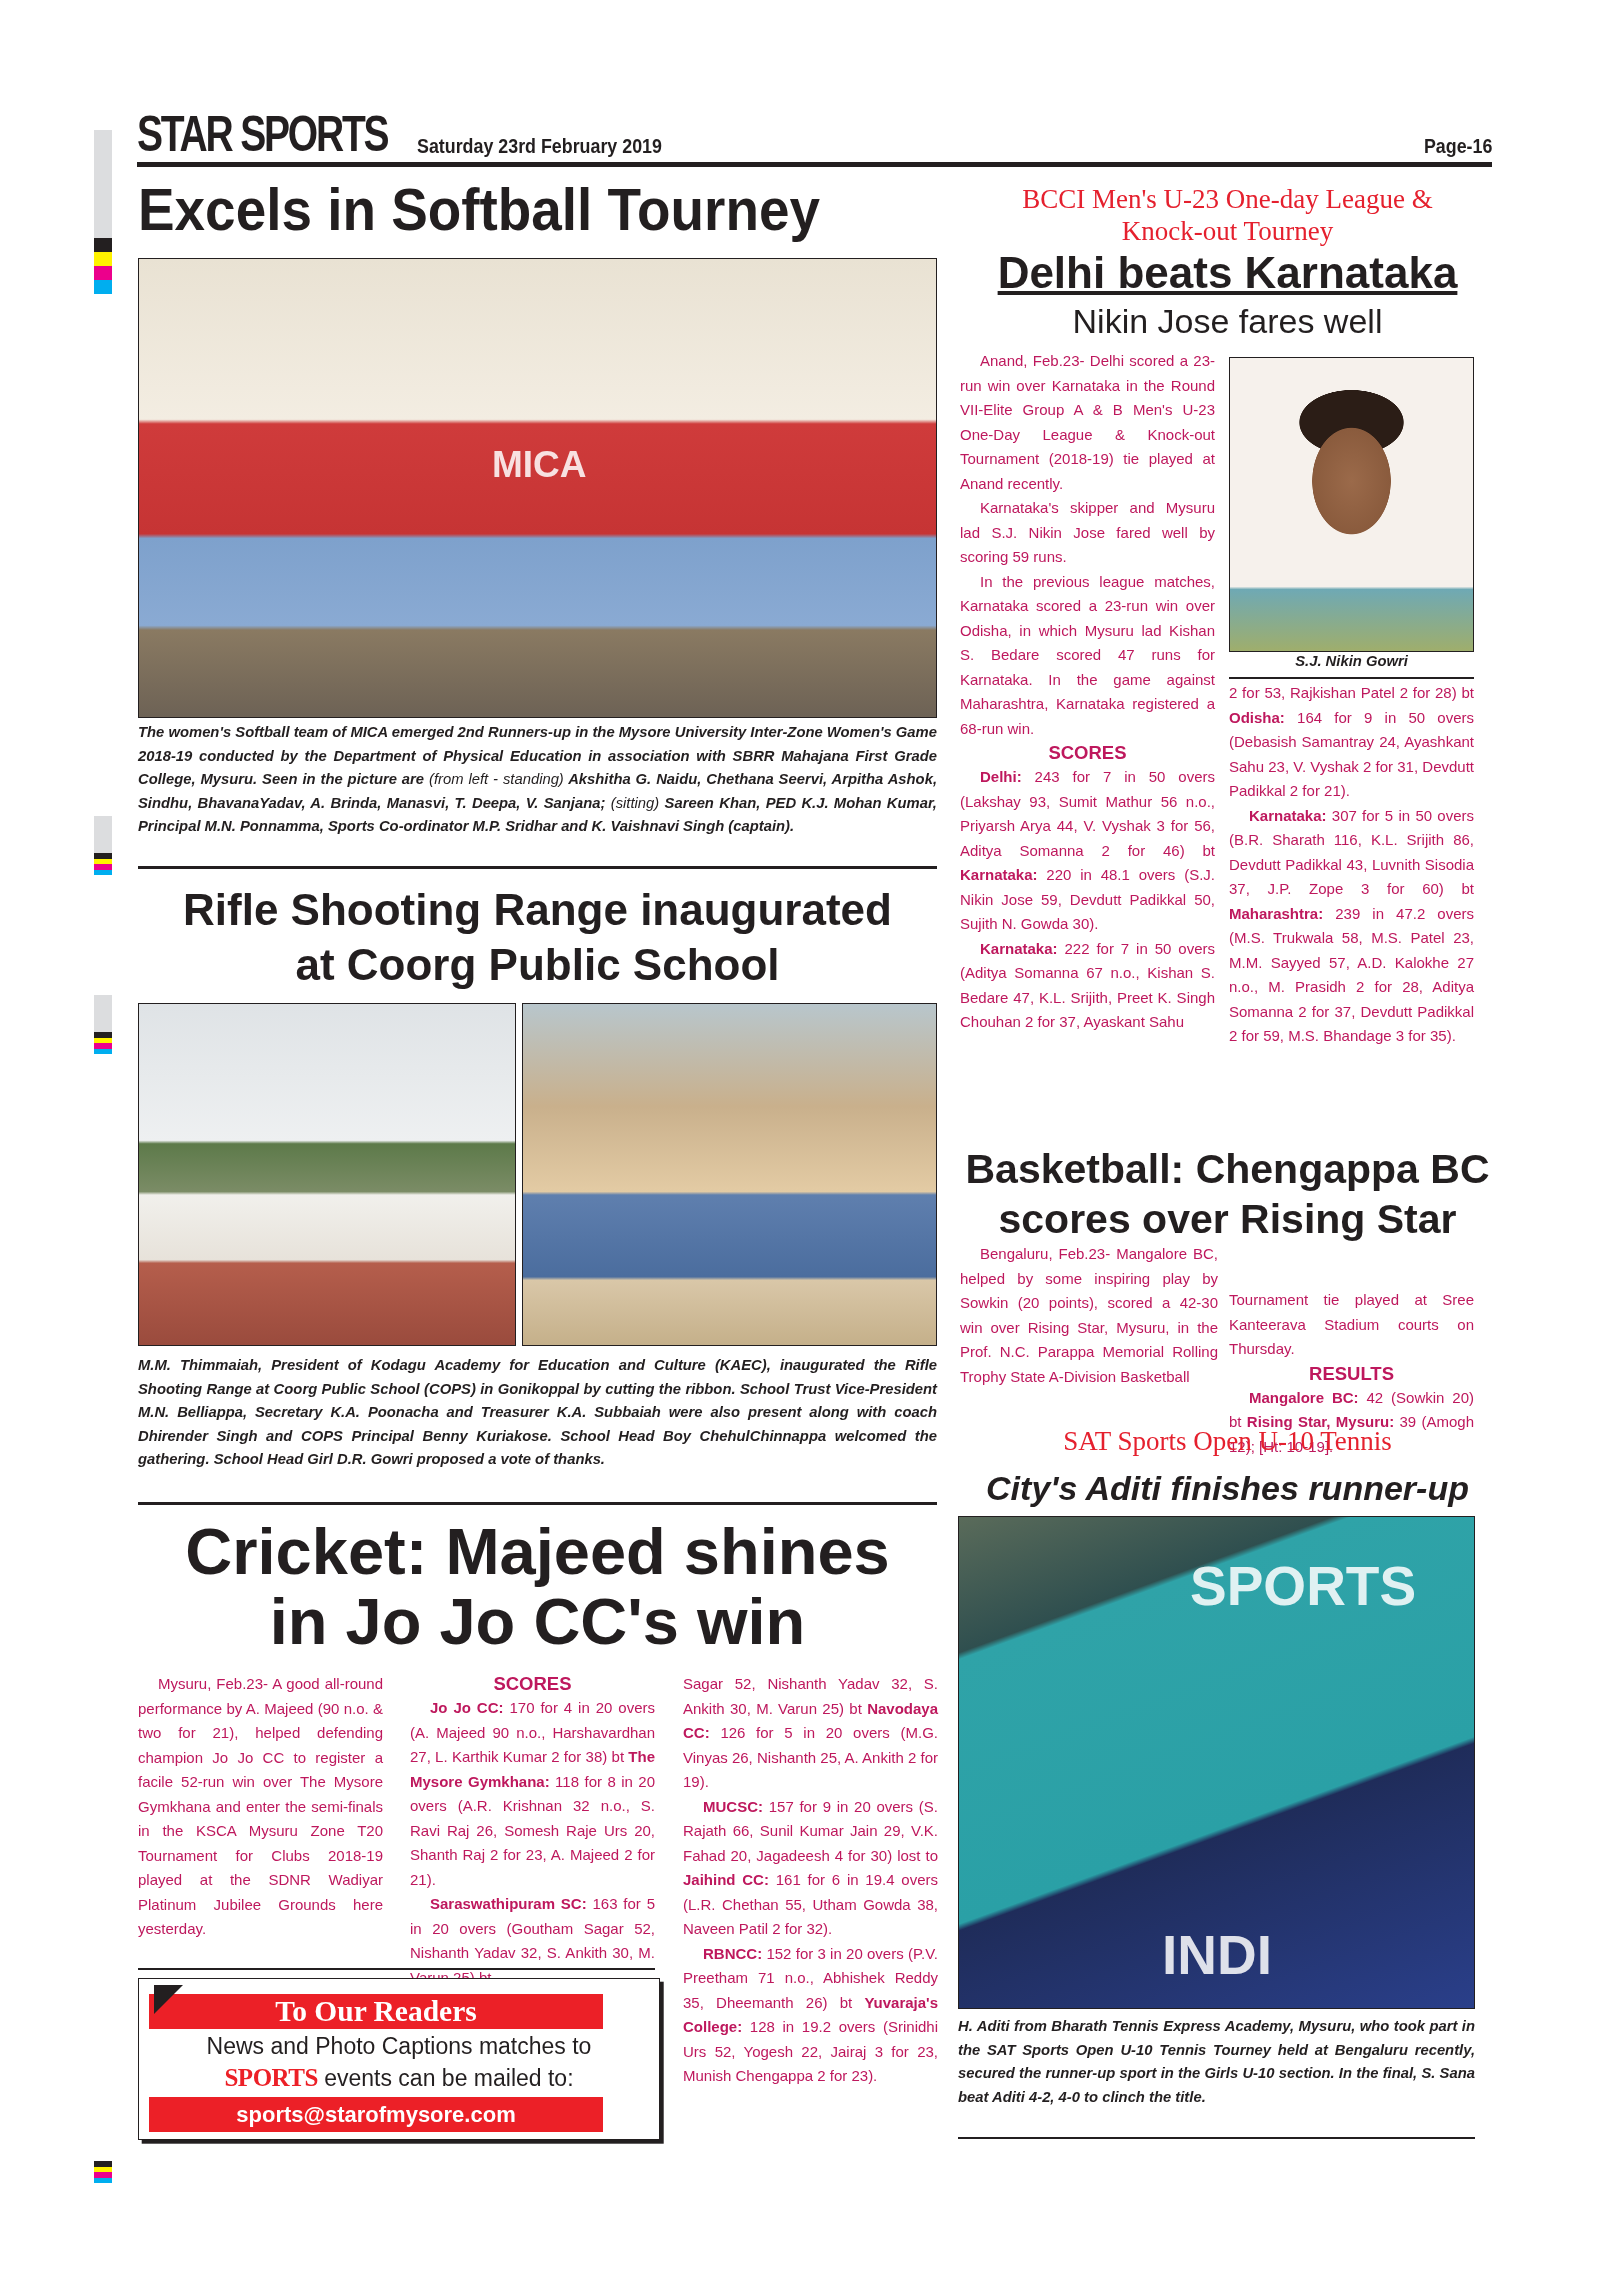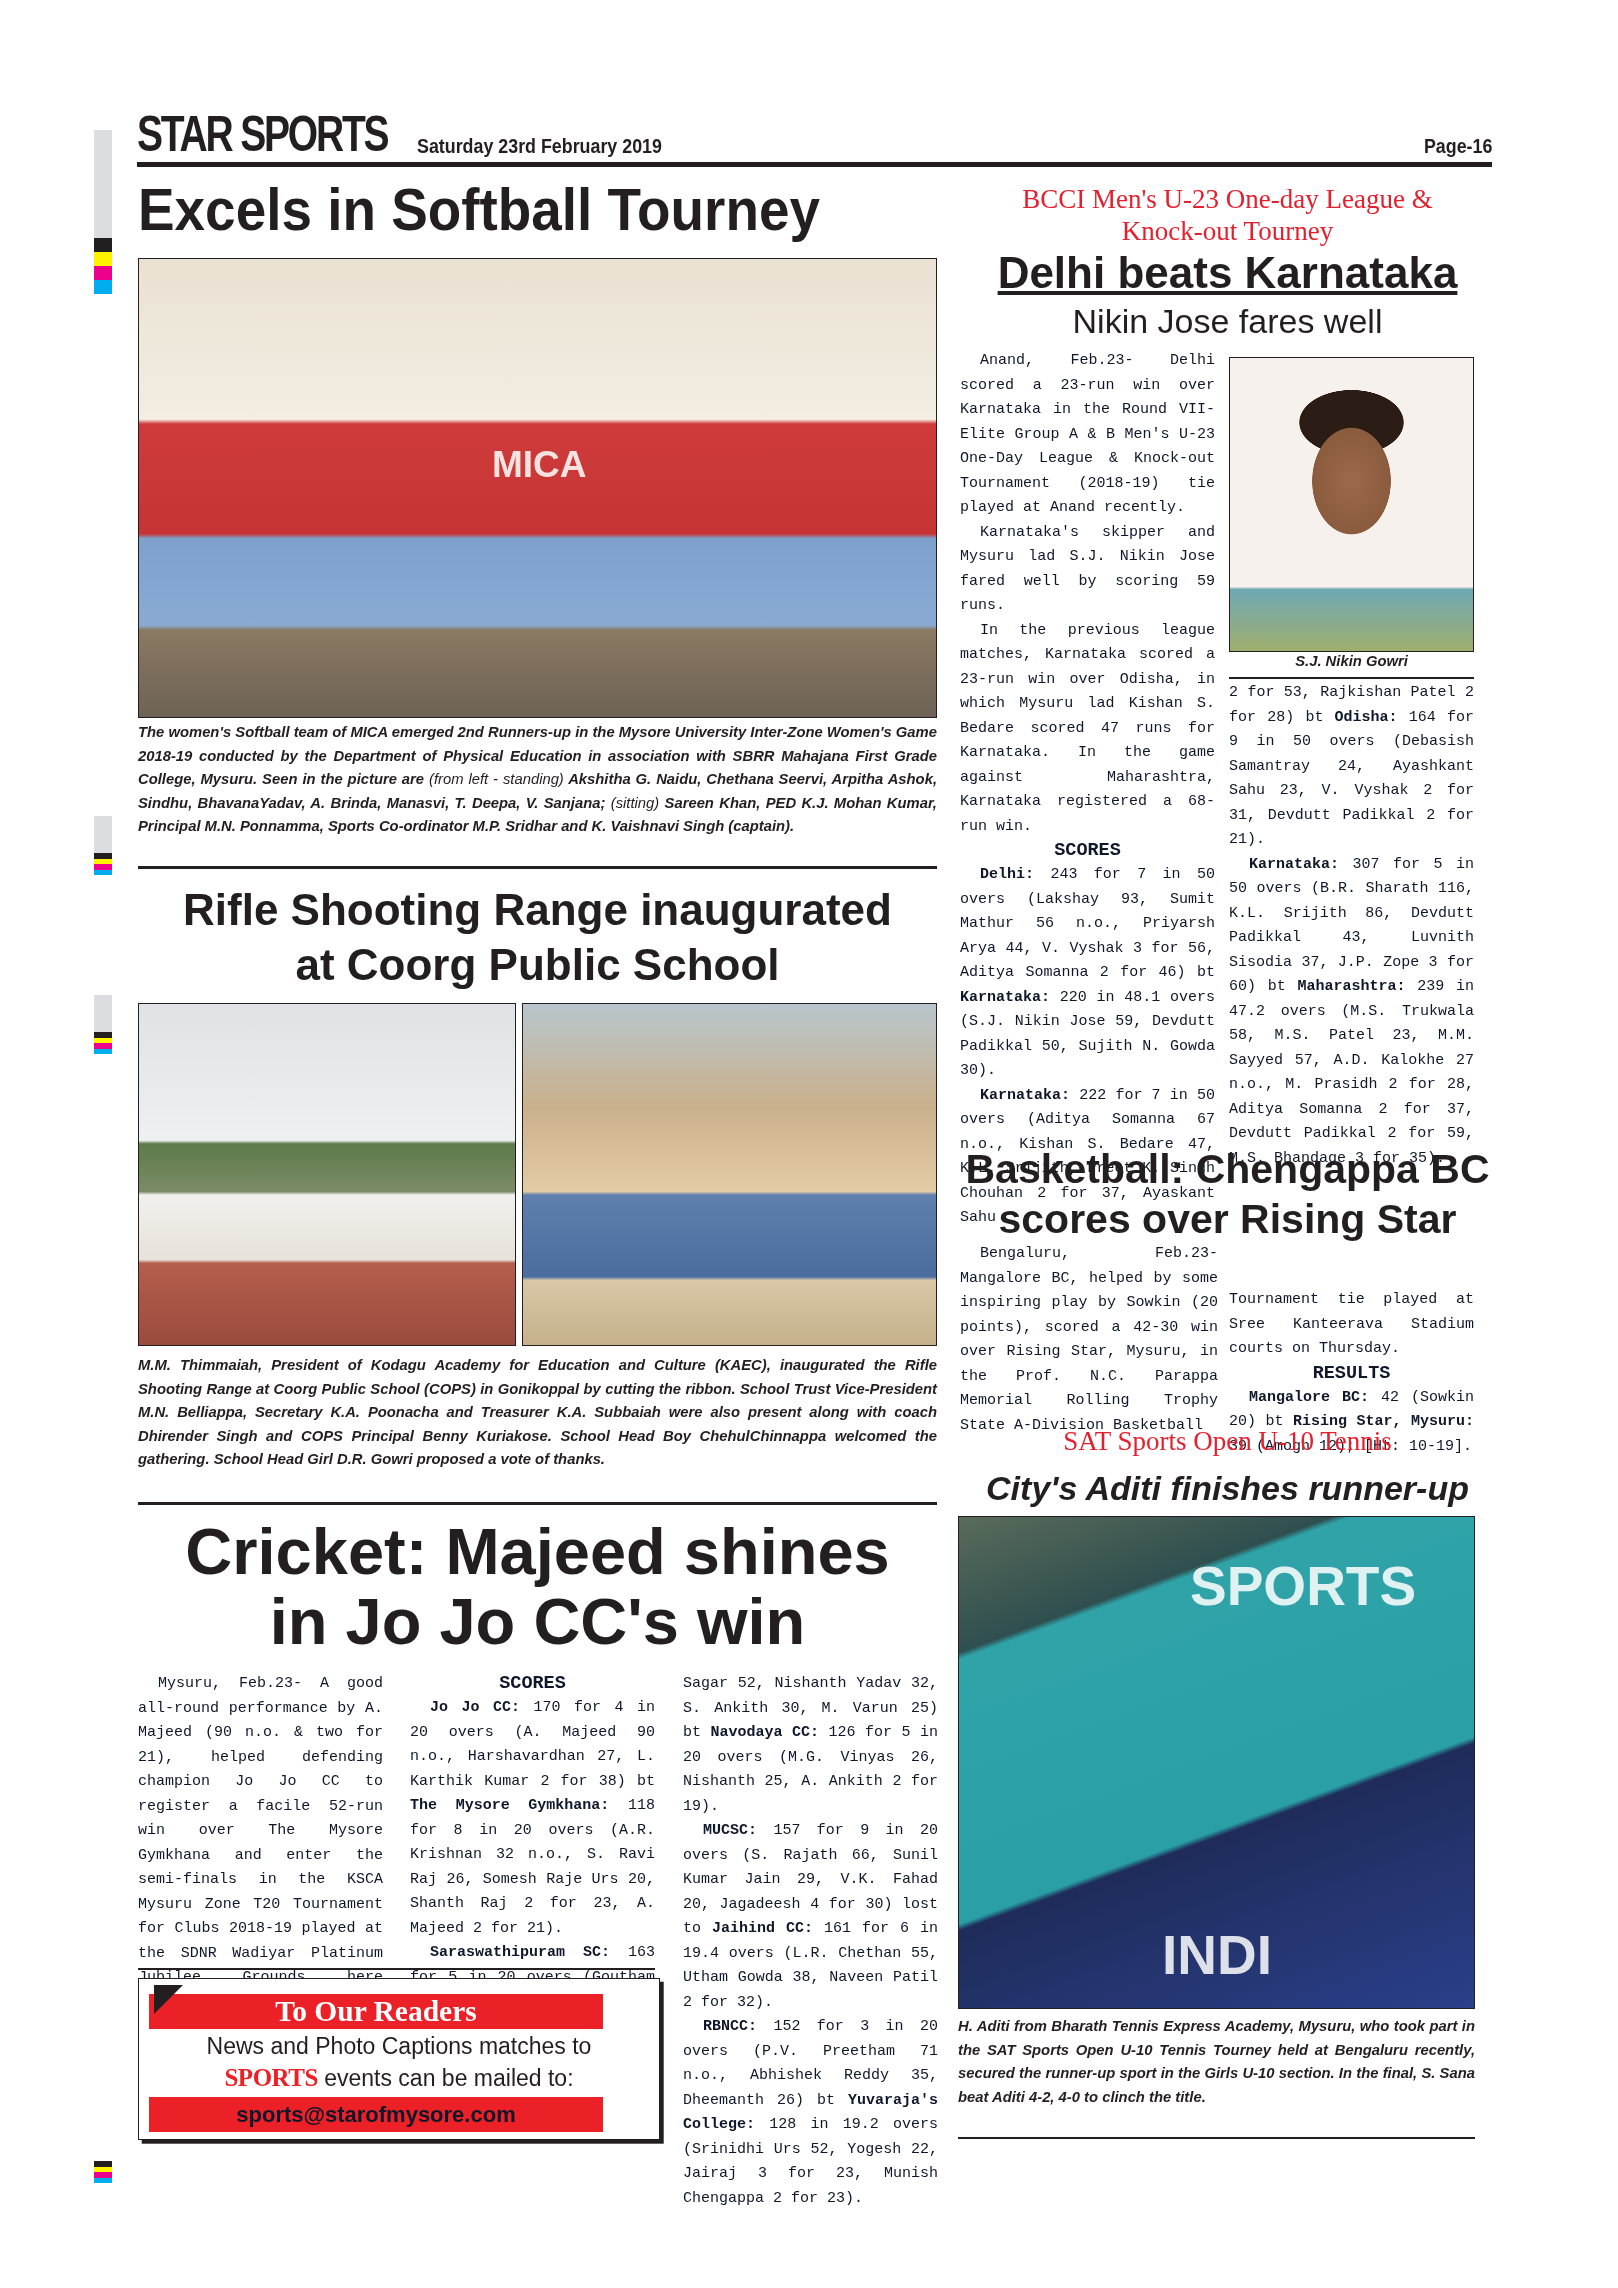--- a/index.html
+++ b/index.html
@@ -21,39 +21,39 @@
   .masthead-date { left: 417px; top: 135px; font-weight: 700; font-size: 19.4px; transform: scaleX(0.92); transform-origin: left top; }
   .masthead-page { right: 127px; top: 135px; font-weight: 700; font-size: 19.4px; transform: scaleX(0.92); transform-origin: right top; }
   .rule-top { left: 137px; top: 162px; width: 1355px; height: 4.6px; background: #231f20; }
 
   
   .head-condensed { font-weight: 700; color: #231f20; line-height: 1; white-space: nowrap; transform-origin: left top; }
   .kicker { font-family: "Liberation Serif", serif; color: #e5202e; text-align: center; font-size: 27px; line-height: 1.2; }
   .h-sans { font-weight: 700; text-align: center; color: #231f20; white-space: nowrap; }
 
   
-  .copy { font-size: 15px; line-height: 24.5px; text-align: justify; color: #0f172a; font-family: Liberation Mono, monospace; }
+  .copy { font-size: 15px; line-height: 24.5px; text-align: justify; color: #be185d; }
   .copy p { text-indent: 20px; }
   .copy .lbl { font-weight: 700; }
   .copy .sub { text-align: center; font-weight: 700; font-size: 18.5px; text-indent: 0; line-height: 24px; }
   .caption { font-style: italic; font-weight: 700; font-size: 14.8px; line-height: 23.5px; text-align: justify; color: #231f20; }
   .caption .reg-it { font-weight: 400; }
   .hr { position: absolute; height: 2.8px; background: #231f20; }
 
   
   .photo { position: absolute; border: 1.8px solid #231f20; overflow: hidden; }
   .photo .tag { position: absolute; font-weight: 700; color: rgba(255,255,255,0.85); }
 
   
   .readers { left: 138px; top: 1978px; width: 522px; height: 162px; border: 1.8px solid #231f20; box-shadow: 3.7px 3.7px 0 #231f20; background: #fff; }
   .readers .bar1 { position: absolute; left: 10px; top: 14.8px; width: 454px; height: 35px; background: #ec2027; color: #fff; font-family: "Liberation Serif", serif; font-weight: 700; font-size: 29.5px; text-align: center; line-height: 35px; }
   .readers .corner { position: absolute; left: 14.8px; top: 5.5px; width: 0; height: 0; border-top: 29.5px solid #231f20; border-right: 29.5px solid transparent; }
   .readers .line { position: absolute; left: 0; width: 100%; text-align: center; font-size: 23px; color: #231f20; }
   .readers .sports-word { font-family: "Liberation Serif", serif; font-weight: 700; color: #ec2027; font-size: 25px; letter-spacing: -0.5px; }
-  .readers .bar2 { position: absolute; left: 10px; top: 118px; width: 454px; height: 35px; background: #ec2027; color: #0f172a; font-weight: 700; font-size: 22px; text-align: center; line-height: 35px; }
+  .readers .bar2 { position: absolute; left: 10px; top: 118px; width: 454px; height: 35px; background: #ec2027; color: #ffffff; font-weight: 700; font-size: 22px; text-align: center; line-height: 35px; }
 </style>
 </head>
 <body>
 
 <div class="reg" style="top:130px;">
   <div class="g" style="height:108px;"></div>
     <div class="k"></div>
     <div class="y"></div>
     <div class="m"></div>
     <div class="c"></div>

